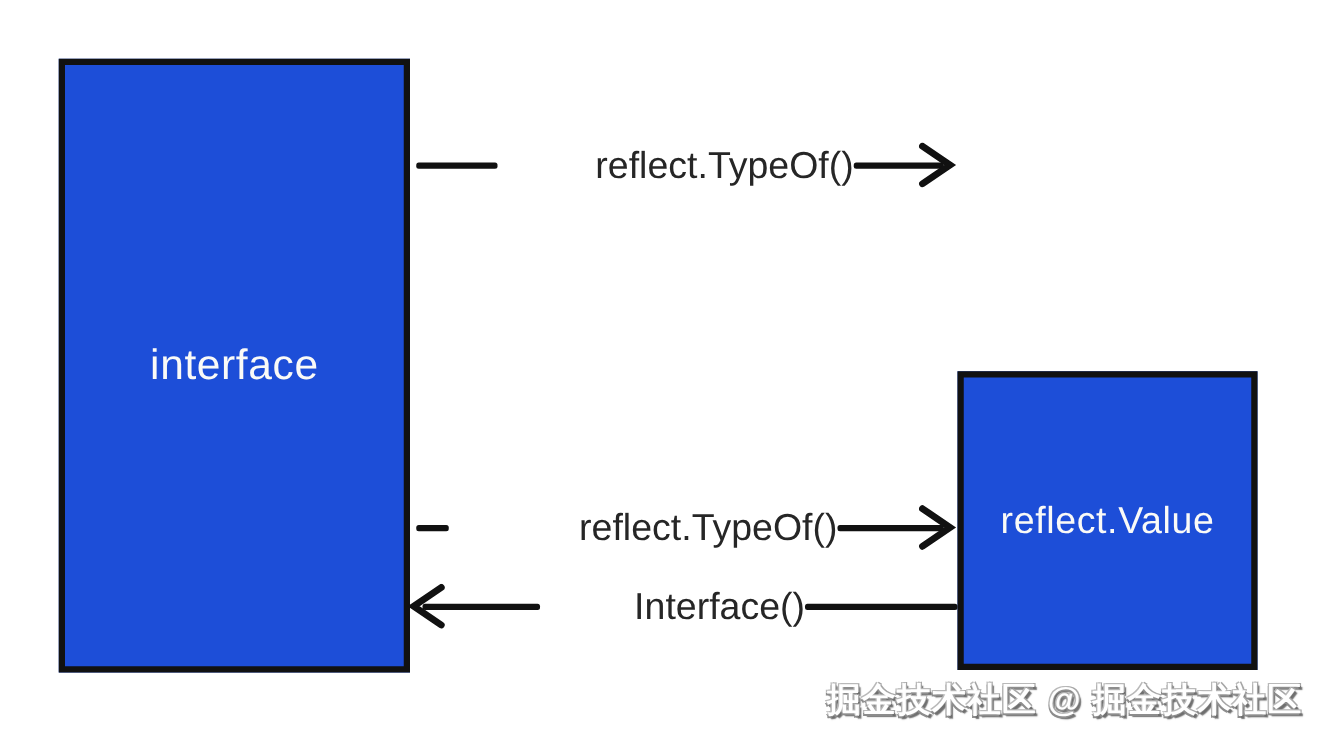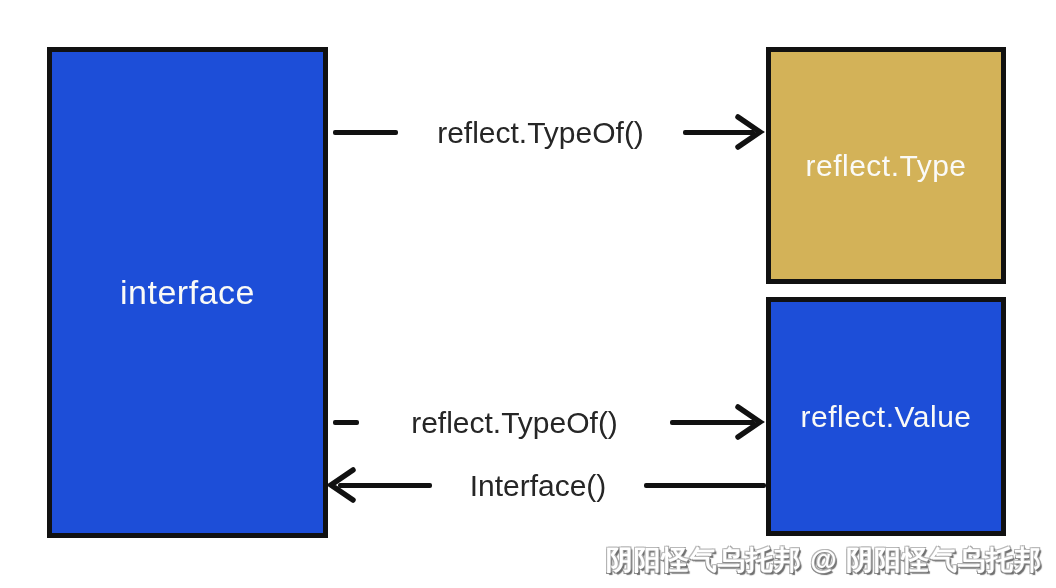--- a/index.html
+++ b/index.html
@@ -49,21 +49,21 @@
   }
   .seg {
     position: absolute;
     height: 5px;
     background: #111111;
     border-radius: 2px;
   }
   .arrow-label {
     position: absolute;
     transform: translateY(-50%);
-    text-align: center;
+    text-align: right;
     color: #262626;
     font-size: 30px;
     white-space: nowrap;
   }
   .chevron {
     position: absolute;
   }
   .watermark {
     position: absolute;
     top: 542px;
@@ -83,23 +83,20 @@
 </style>
 </head>
 <body>
 
 <div class="canvas">
 
   <div class="box box-interface">
     <span class="box-label">interface</span>
   </div>
 
-  <div class="box box-type">
-    <span class="box-label">reflect.Type</span>
-  </div>
 
   <div class="box box-value">
     <span class="box-label">reflect.Value</span>
   </div>
 
   <div class="seg" style="left:333px; top:130px; width:65px;"></div>
   <span class="arrow-label" style="left:398px; top:133px; width:285px;">reflect.TypeOf()</span>
   <div class="seg" style="left:683px; top:130px; width:72px;"></div>
   <svg class="chevron" style="left:735px; top:114px;" width="30" height="36">
     <polyline points="3,3 25,18 3,33" fill="none" stroke="#111111" stroke-width="5.5" stroke-linecap="round" stroke-linejoin="miter"></polyline>
@@ -112,15 +109,15 @@
     <polyline points="3,3 25,18 3,33" fill="none" stroke="#111111" stroke-width="5.5" stroke-linecap="round" stroke-linejoin="miter"></polyline>
   </svg>
 
   <svg class="chevron" style="left:326px; top:467px;" width="32" height="36">
     <polyline points="27,3 5,18 27,33" fill="none" stroke="#111111" stroke-width="5.5" stroke-linecap="round" stroke-linejoin="miter"></polyline>
   </svg>
   <div class="seg" style="left:338px; top:483px; width:94px;"></div>
   <span class="arrow-label" style="left:432px; top:486px; width:212px;">Interface()</span>
   <div class="seg" style="left:644px; top:483px; width:122px;"></div>
 
-  <div class="watermark">阴阳怪气乌托邦 @ 阴阳怪气乌托邦</div>
+  <div class="watermark">掘金技术社区 @ 掘金技术社区</div>
 
 </div>
 
 </body></html>

